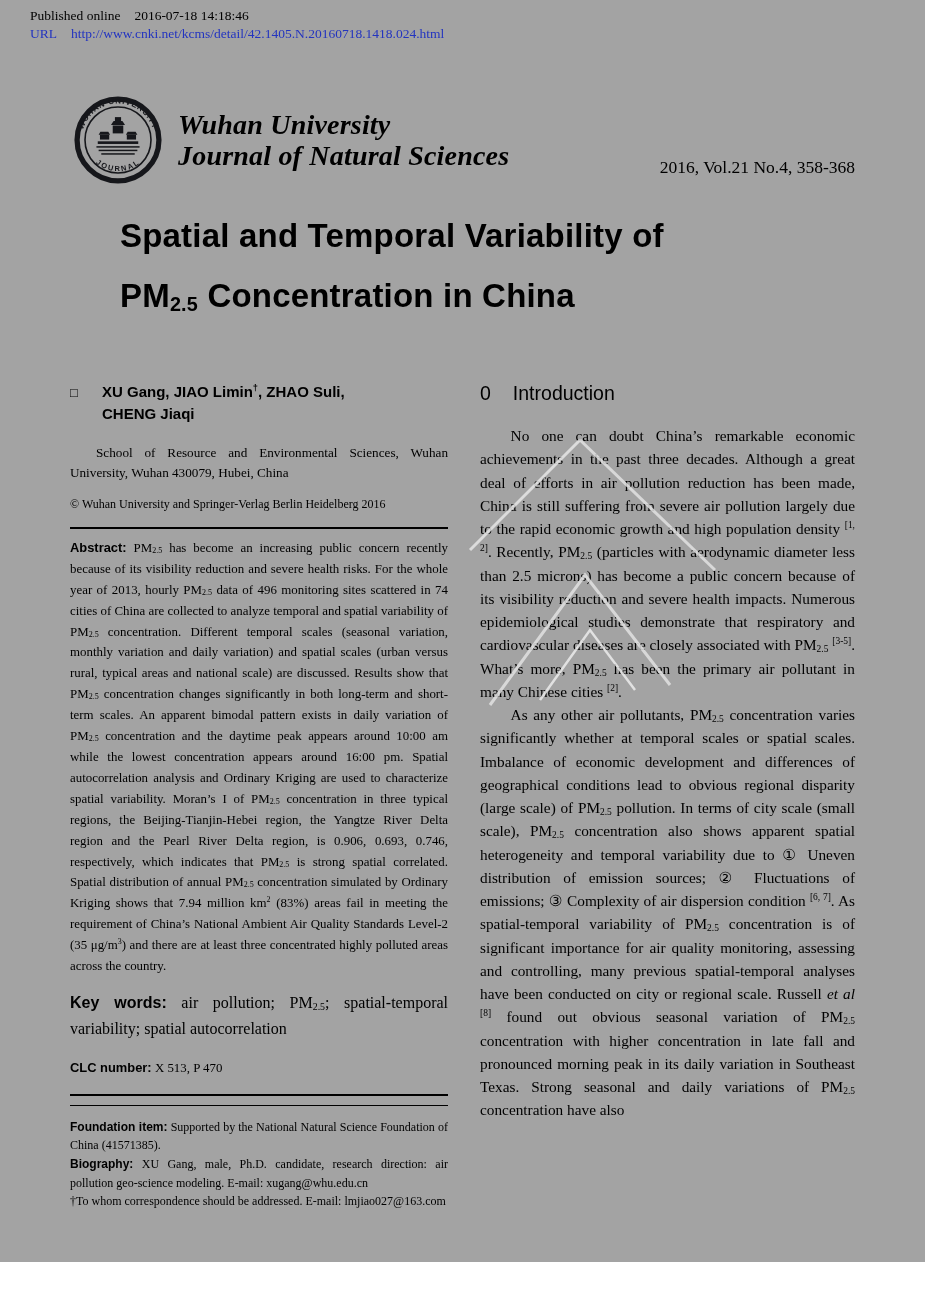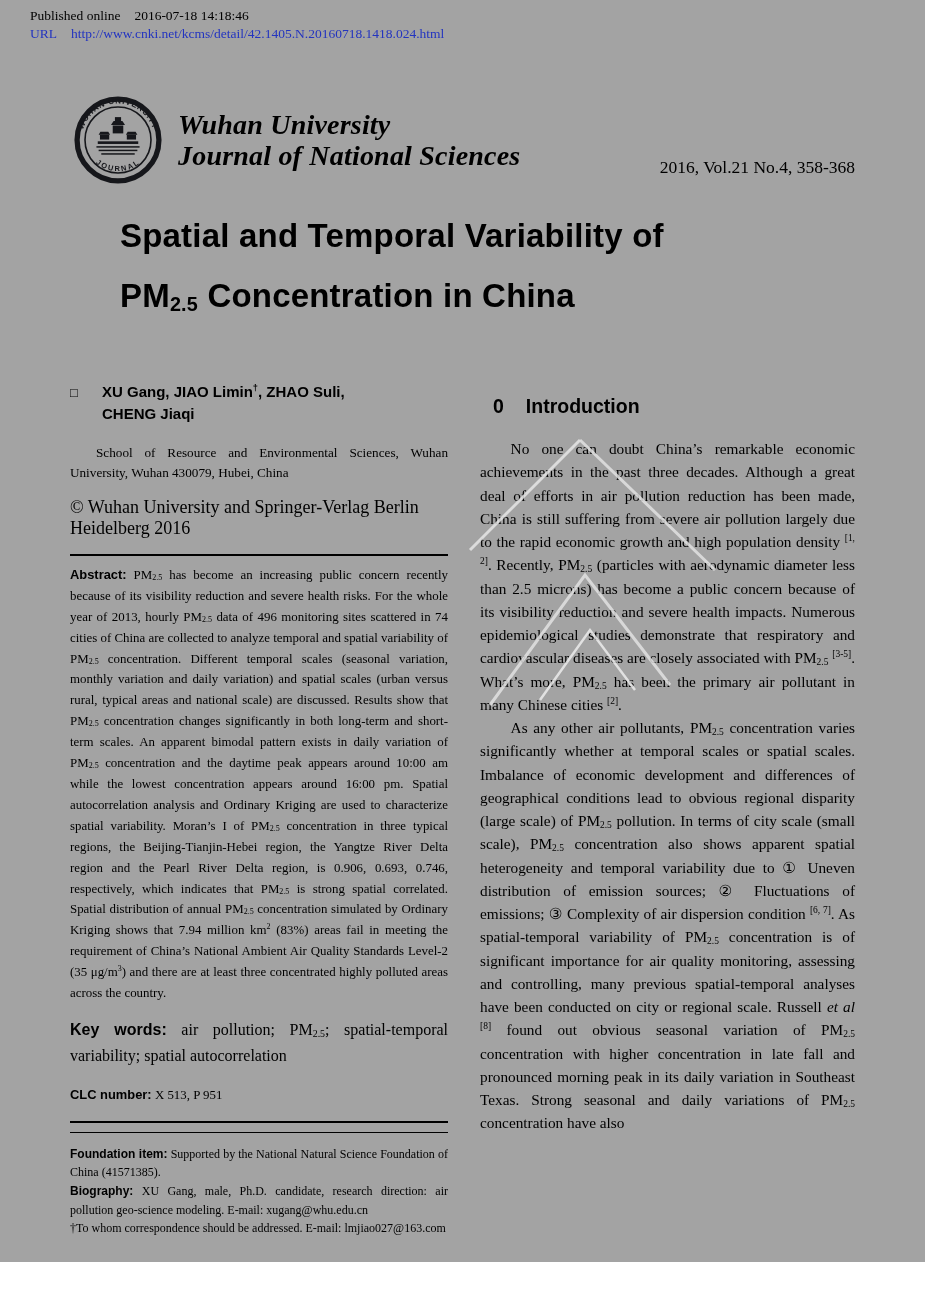--- a/index.html
+++ b/index.html
@@ -60,38 +60,38 @@
   .col-right { flex: 1; min-width: 0; }
 
   
   .authors-row { display: flex; font-family: "Liberation Sans", sans-serif; font-weight: bold; font-size: 15px; line-height: 22px; }
   .author-bullet { width: 32px; font-weight: normal; font-size: 13px; padding-top: 1px; }
   .authors-names sup { font-size: 62%; }
   .affiliation {
     margin-top: 18px; font-size: 13.2px; line-height: 1.55;
     text-align: justify; text-indent: 26px;
   }
-  .copyright { margin-top: 13px; font-size: 18px; }
+  .copyright { margin-top: 13px; font-size: 12px; }
   .rule-heavy { border: none; border-top: 2.5px solid #000; margin: 15px 0 0 0; }
   .rule-thin  { border: none; border-top: 1.2px solid #000; margin: 9px 0 0 0; }
 
   .abstract { margin-top: 9px; font-size: 12.9px; line-height: 1.62; text-align: justify; }
   .blabel { font-family: "Liberation Sans", sans-serif; font-weight: bold; }
   .keywords { margin-top: 1px; font-size: 16px; line-height: 1.62; text-align: justify; }
   .clc-row { margin-top: 1px; font-size: 12.9px; line-height: 1.62; }
 
   .footnotes { margin-top: 12px; font-size: 12px; line-height: 1.56; text-align: justify; }
   .footnotes p { margin: 0; }
   sub { font-size: 62%; vertical-align: -0.18em; line-height: 0; }
   sup { font-size: 62%; vertical-align: super; line-height: 0; }
 
   
   h2.section-heading {
-    margin: 13px; font-family: "Liberation Sans", sans-serif;
-    font-weight: bold; font-size: 19.5px; line-height: 24px;
+    margin: 0; font-family: "Liberation Sans", sans-serif;
+    font-weight: normal; font-size: 19.5px; line-height: 24px;
   }
   h2.section-heading .sec-num { margin-right: 22px; }
   .col-right p.body-para {
     margin: 0; font-size: 15.3px; line-height: 1.52;
     text-align: justify; text-indent: 2em;
   }
   .col-right p.first-after-heading { margin-top: 19px; }
 
   
   .watermark {
@@ -144,21 +144,21 @@
         <path d="M 59,44 h13 l-2,-3.5 h-9 z"></path>
         <rect x="60" y="44" width="10.5" height="5.5"></rect>
         <rect x="27" y="51.5" width="46" height="3"></rect>
         <rect x="25.5" y="57" width="49" height="1.7"></rect>
         <rect x="28" y="61" width="44" height="1.7"></rect>
         <rect x="31" y="65" width="38" height="1.7"></rect>
       </g>
     </svg>
     <div class="journal-name">
       <div>Wuhan University</div>
-      <div>Journal of National Sciences</div>
+      <div>Journal of Natural Sciences</div>
     </div>
     <div class="issue-info">2016, Vol.21 No.4, 358-368</div>
   </div>
 
 
   <h1 class="title">
     <span>Spatial and Temporal Variability of</span><br>
     <span>PM<sub>2.5</sub> Concentration in China</span>
   </h1>
 
@@ -177,21 +177,21 @@
       <div class="affiliation">School of Resource and Environmental Sciences, Wuhan University, Wuhan 430079, Hubei, China</div>
 
       <div class="copyright">© Wuhan University and Springer-Verlag Berlin Heidelberg 2016</div>
 
       <hr class="rule-heavy">
 
       <p class="abstract"><span class="blabel">Abstract:</span> <span>PM<sub>2.5</sub> has become an increasing public concern recently because of its visibility reduction and severe health risks. For the whole year of 2013, hourly PM<sub>2.5</sub> data of 496 monitoring sites scattered in 74 cities of China are collected to analyze temporal and spatial variability of PM<sub>2.5</sub> concentration. Different temporal scales (seasonal variation, monthly variation and daily variation) and spatial scales (urban versus rural, typical areas and national scale) are discussed. Results show that PM<sub>2.5</sub> concentration changes significantly in both long-term and short-term scales. An apparent bimodal pattern exists in daily variation of PM<sub>2.5</sub> concentration and the daytime peak appears around 10:00 am while the lowest concentration appears around 16:00 pm. Spatial autocorrelation analysis and Ordinary Kriging are used to characterize spatial variability. Moran’s I of PM<sub>2.5</sub> concentration in three typical regions, the Beijing-Tianjin-Hebei region, the Yangtze River Delta region and the Pearl River Delta region, is 0.906, 0.693, 0.746, respectively, which indicates that PM<sub>2.5</sub> is strong spatial correlated. Spatial distribution of annual PM<sub>2.5</sub> concentration simulated by Ordinary Kriging shows that 7.94 million km<sup>2</sup> (83%) areas fail in meeting the requirement of China’s National Ambient Air Quality Standards Level-2 (35 μg/m<sup>3</sup>) and there are at least three concentrated highly polluted areas across the country.</span></p>
 
       <p class="keywords"><span class="blabel">Key words:</span> <span>air pollution; PM<sub>2.5</sub>; spatial-temporal variability; spatial autocorrelation</span></p>
 
-      <p class="clc-row"><span class="blabel">CLC number:</span> <span>X 513, P 951</span></p>
+      <p class="clc-row"><span class="blabel">CLC number:</span> <span>X 513, P 470</span></p>
 
       <hr class="rule-heavy">
       <hr class="rule-thin">
 
       <div class="footnotes">
         <p><span class="blabel">Foundation item:</span> <span>Supported by the National Natural Science Foundation of China (41571385).</span></p>
         <p><span class="blabel">Biography:</span> <span>XU Gang, male, Ph.D. candidate, research direction: air pollution geo-science modeling. E-mail: xugang@whu.edu.cn</span></p>
         <p>†To whom correspondence should be addressed. E-mail: lmjiao027@163.com</p>
       </div>
 

